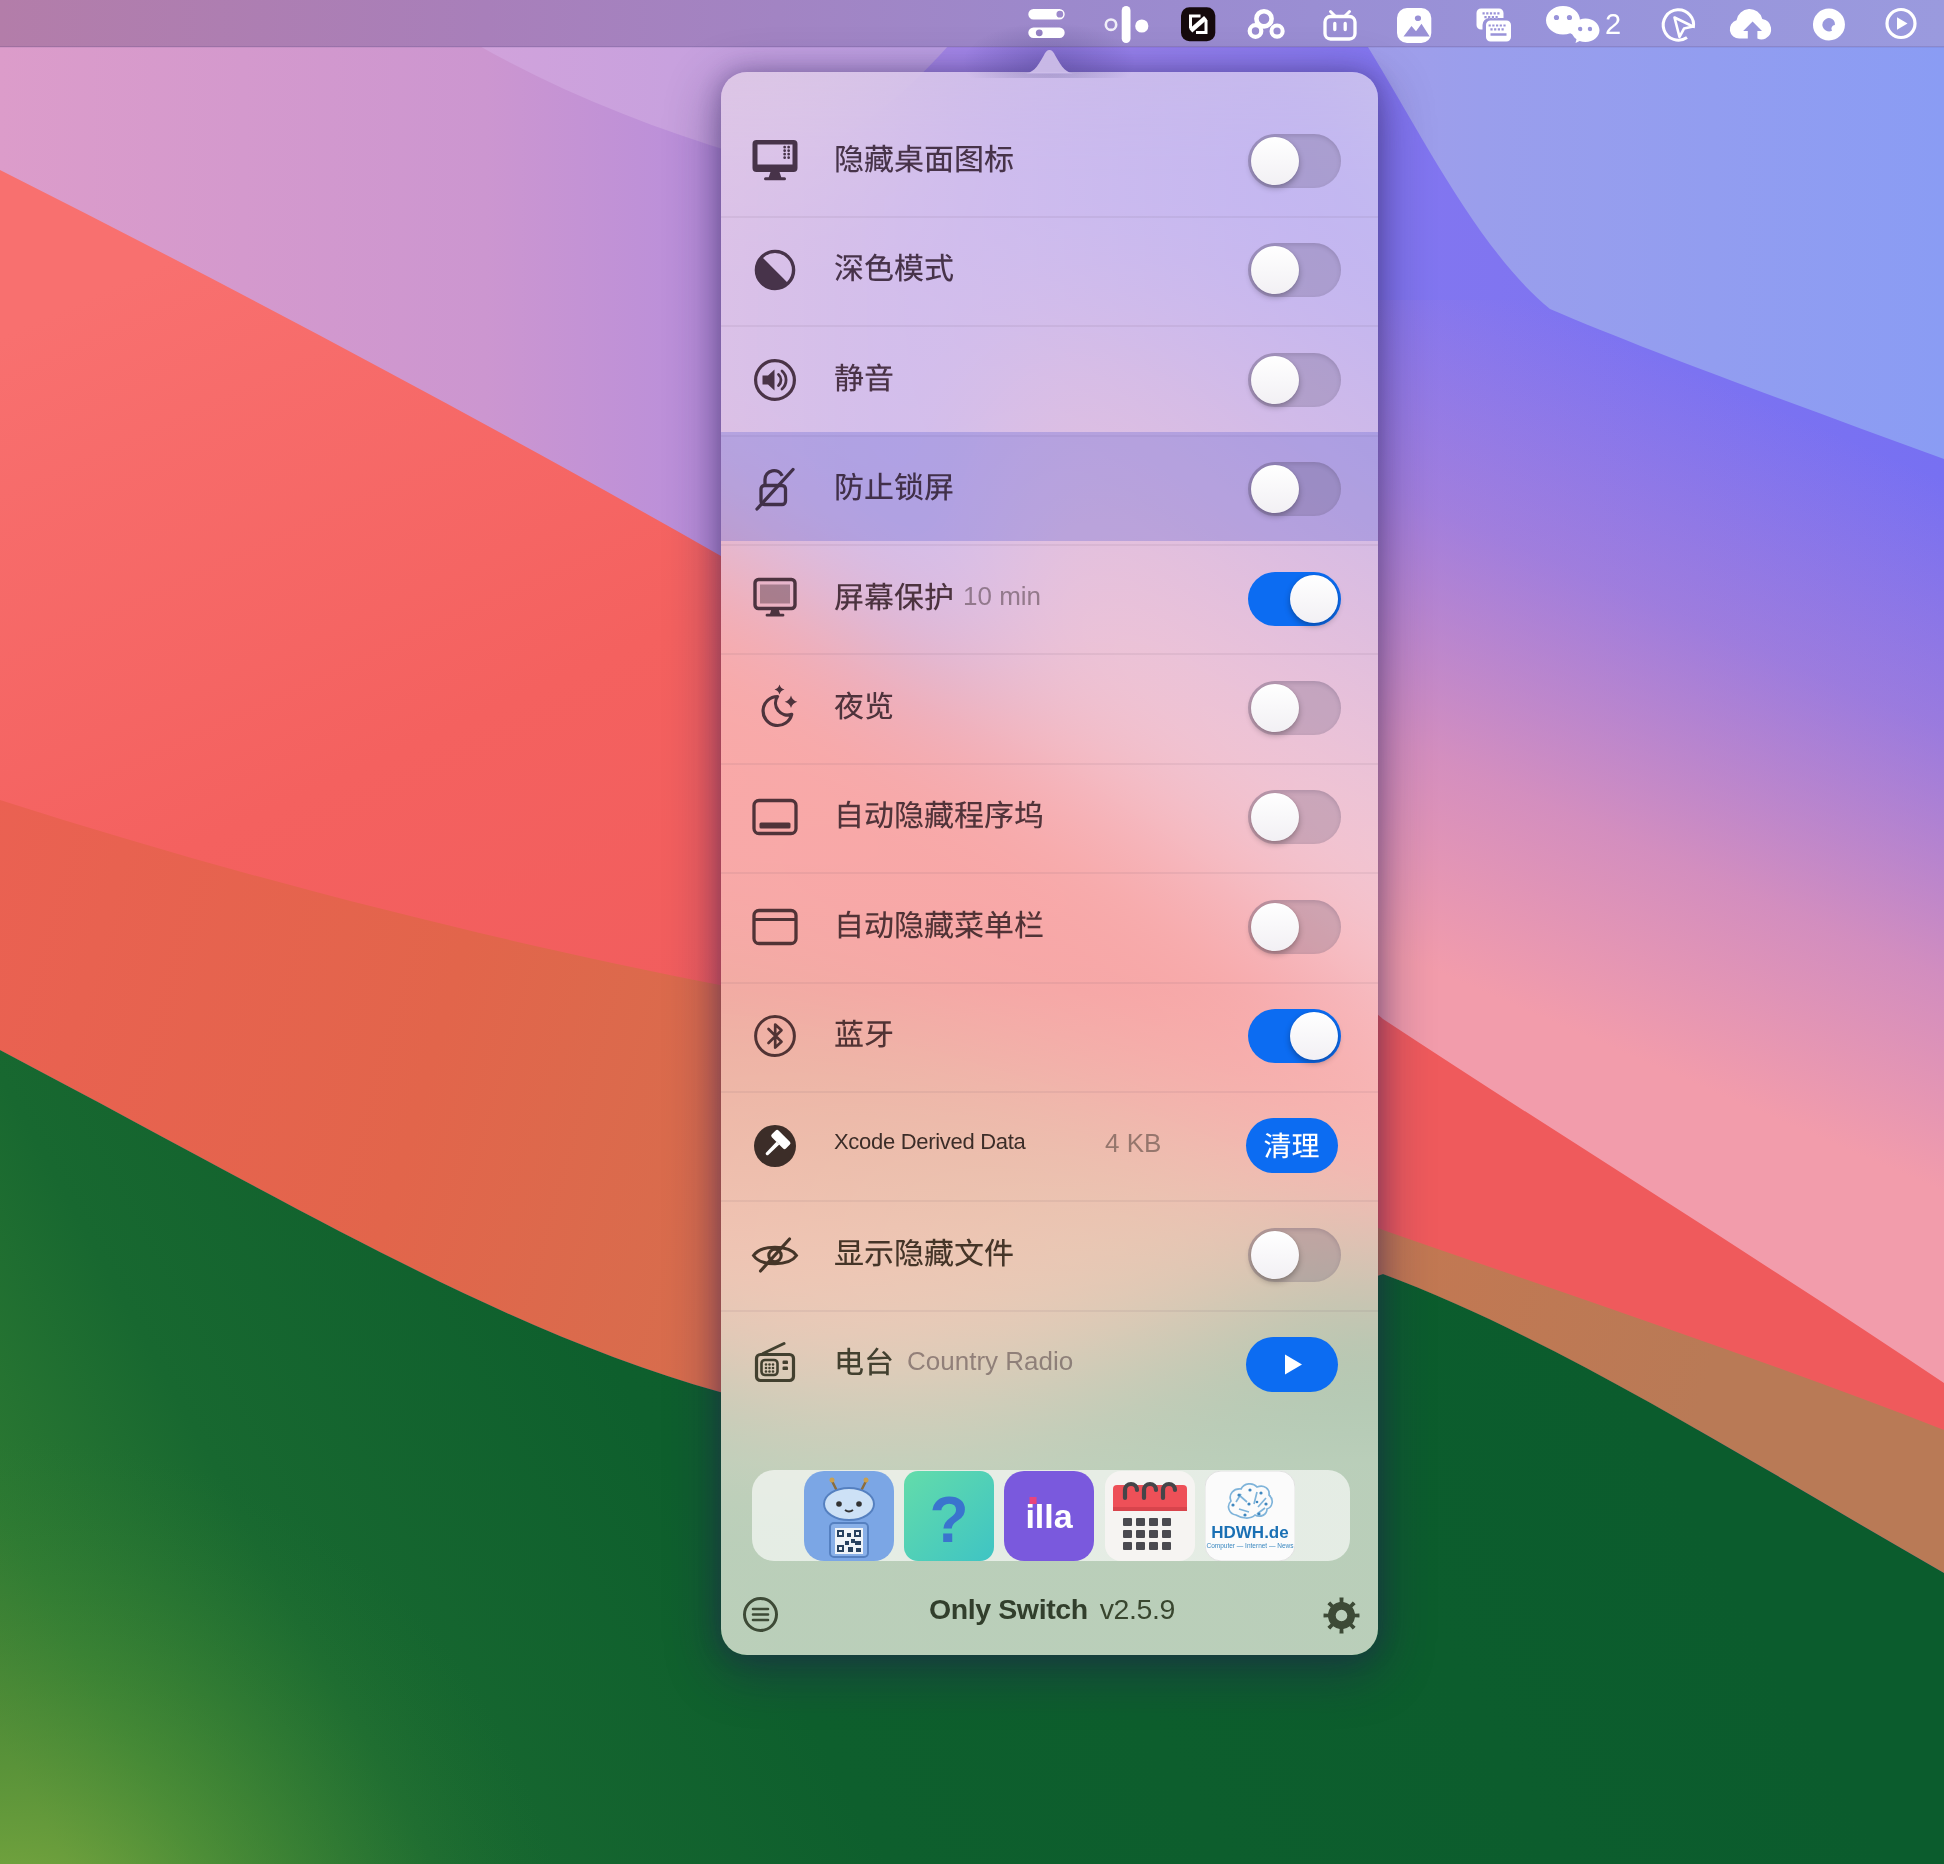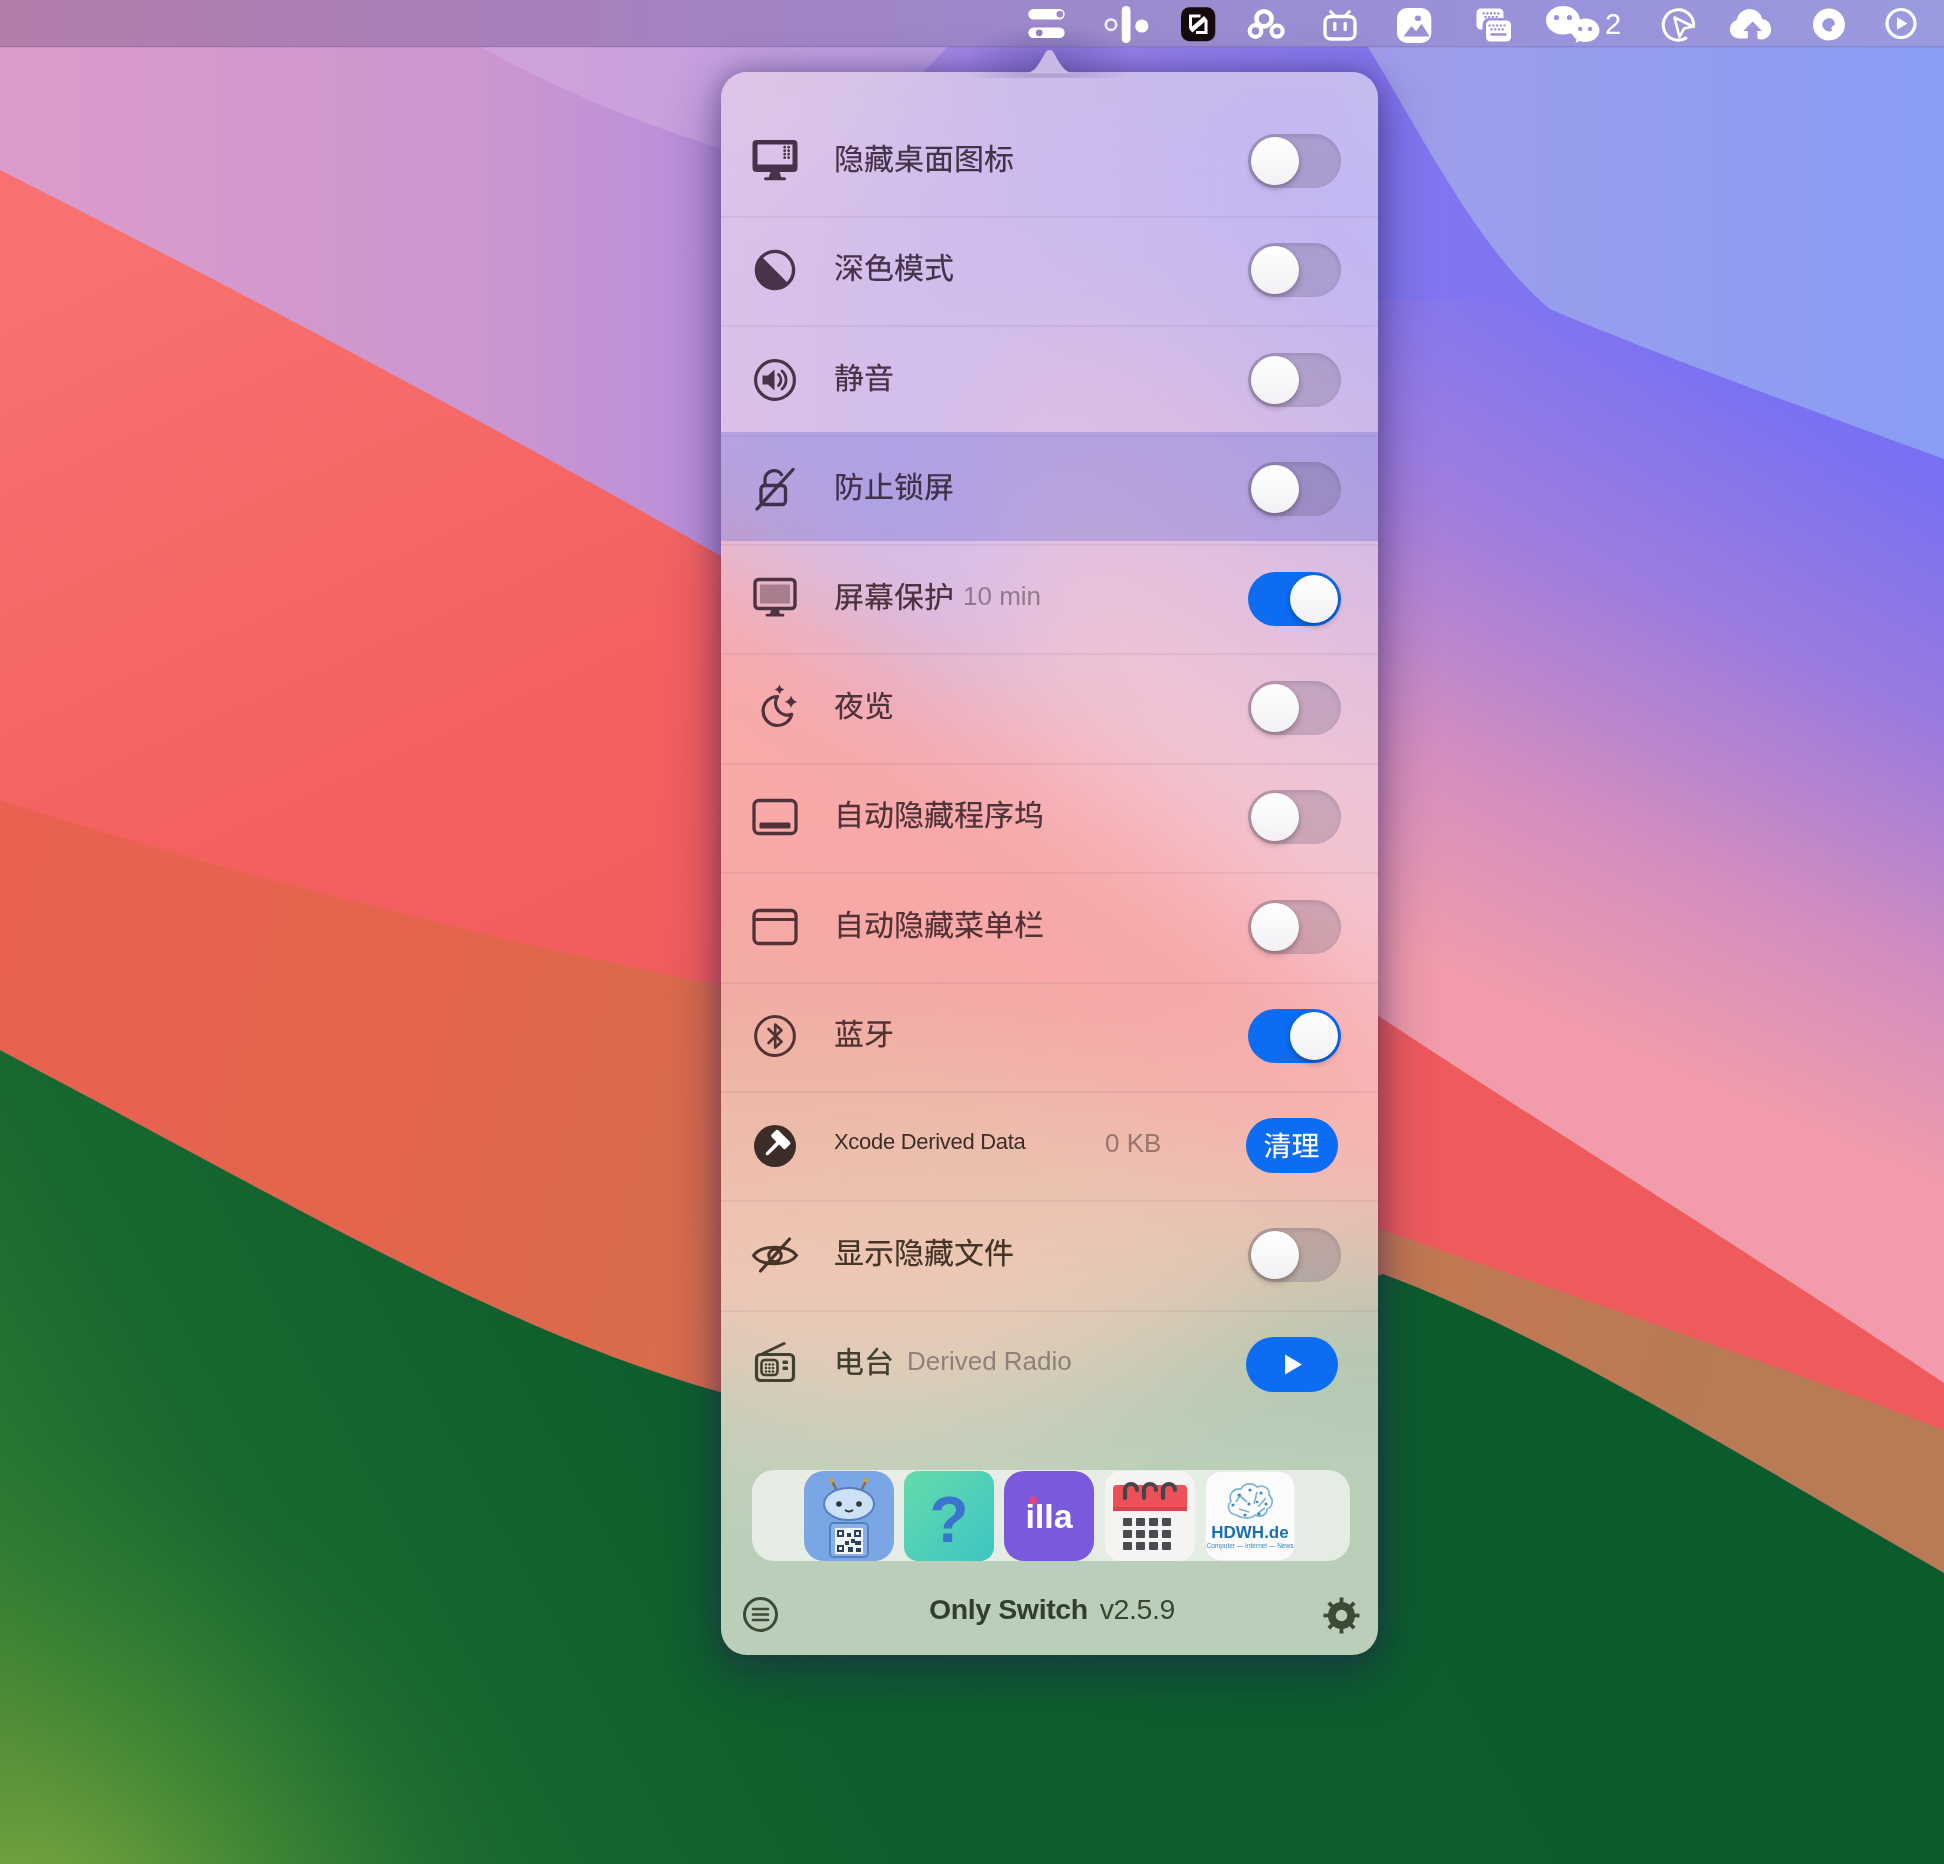--- a/index.html
+++ b/index.html
@@ -359,21 +359,21 @@
       <div class="knob" style="left:42px"></div>
     </div>
     <svg class="abs" style="left:751px;top:1121.6px" width="48" height="48" viewBox="0 0 48 48" fill="none">
       <circle cx="24" cy="24" r="21" fill="#3c2d28"></circle>
         <g transform="rotate(45 24 24)" fill="#fff">
          <path d="M15.5,10.5 h16 a2,2 0 0 1 2,2 v5.5 a2,2 0 0 1 -2,2 h-16 a2,2 0 0 1 -2,-2 v-5.5 a2,2 0 0 1 2,-2 Z"></path>
          <path d="M22,20 h4 l-0.4,15.5 a1.8,1.8 0 0 1 -3.2,0 Z"></path>
       </g>
     </svg>
     <div class="abs lat" style="left:834px;top:1128.6px;color:#3c2d28;font-size:22px;letter-spacing:-0.3px">Xcode Derived Data</div>
-    <div class="abs lat" style="left:1105px;top:1127.6px;color:rgba(62,50,44,0.5)">0 KB</div>
+    <div class="abs lat" style="left:1105px;top:1127.6px;color:rgba(62,50,44,0.5)">4 KB</div>
     <div class="abs btn" style="top:1118.1px"><svg width="92" height="55" viewBox="0 0 92 55">
         <g transform="translate(17.5,38) scale(0.02800)" fill="#ffffff">
           <use href="#c6e05" x="0"></use>
           <use href="#c7406" x="1000"></use>
         </g>
       </svg></div>
     <svg class="abs" style="left:751px;top:1231.0px" width="48" height="48" viewBox="0 0 48 48" fill="none">
       <path d="M2.5,24.5 C10,13.5 38,13.5 45.5,24.5 C38,35.5 10,35.5 2.5,24.5 Z" stroke="#453528" stroke-width="3.1"></path>
         <circle cx="24" cy="24.5" r="6.2" stroke="#453528" stroke-width="3.1"></circle>
         <path d="M9.5,40 L38.5,8" stroke="#453528" stroke-width="3.1" stroke-linecap="round"></path>
@@ -408,21 +408,21 @@
         <rect x="31.5" y="20.5" width="5.5" height="3.6" rx="1.2"></rect>
         <rect x="31.5" y="26.5" width="5.5" height="3.6" rx="1.2"></rect>
       </g>
     </svg>
     <svg class="abs" style="left:834px;top:1339.4px" width="260" height="50" viewBox="0 0 260 50">
       <g transform="translate(0,34) scale(0.03000)" fill="#42402f">
         <use href="#c7535" x="0"></use>
         <use href="#c53f0" x="1000"></use>
       </g>
     </svg>
-    <div class="abs lat" style="left:907px;top:1346.4px;color:rgba(70,52,58,0.5)">Derived Radio</div>
+    <div class="abs lat" style="left:907px;top:1346.4px;color:rgba(70,52,58,0.5)">Country Radio</div>
     <div class="abs btn" style="top:1336.9px"><svg width="92" height="55" viewBox="0 0 92 55">
         <path d="M39,17.5 L56,27.5 L39,37.5 Z" fill="#fff"></path>
       </svg></div>
 <div class="abs" style="left:752px;top:1470px;width:598px;height:91px;border-radius:22px;background:rgba(255,255,255,0.62)"></div>
     <svg class="abs" style="left:803.5px;top:1470.5px" width="90" height="90" viewBox="0 0 90 90">
     <rect width="90" height="90" rx="20" fill="#7ba6e5"></rect>
     <path d="M34,22 l-6,-12 M56,22 l6,-12" stroke="#8a6d3f" stroke-width="2.5"></path>
     <circle cx="28" cy="9" r="2.5" fill="#c9a050"></circle>
       <circle cx="62" cy="9" r="2.5" fill="#c9a050"></circle>
     <ellipse cx="45" cy="33" rx="25" ry="16" fill="#cde1f6" stroke="#5580c0" stroke-width="2"></ellipse>

